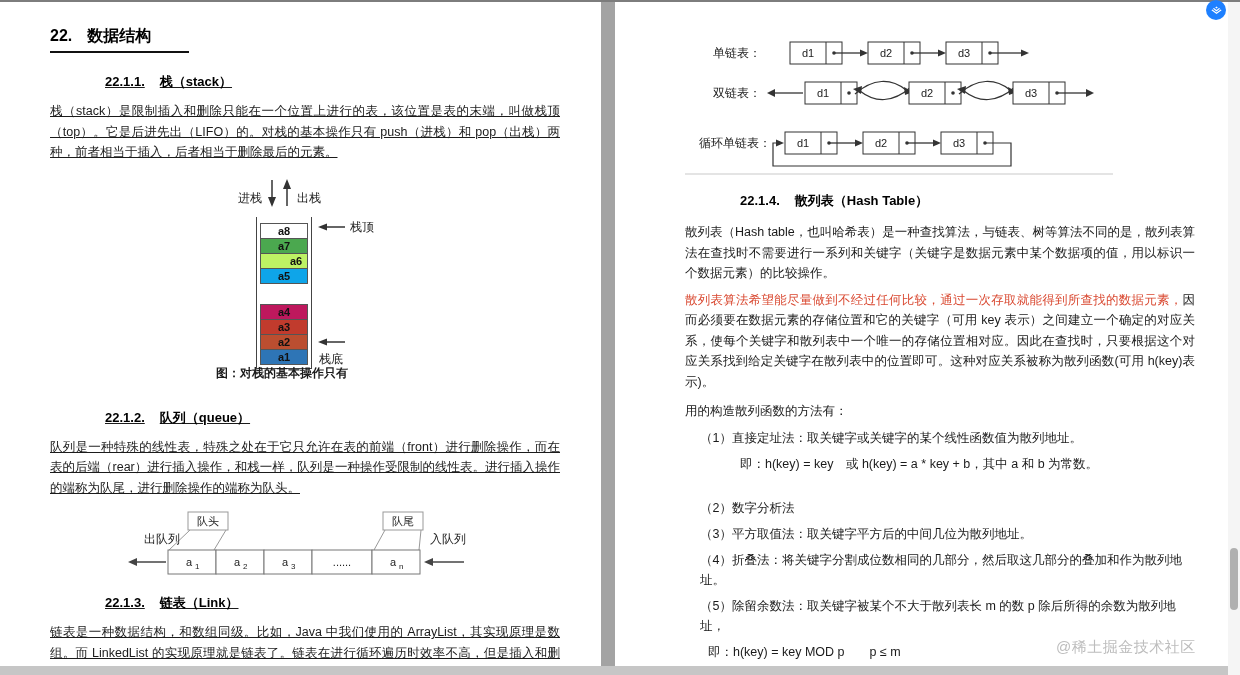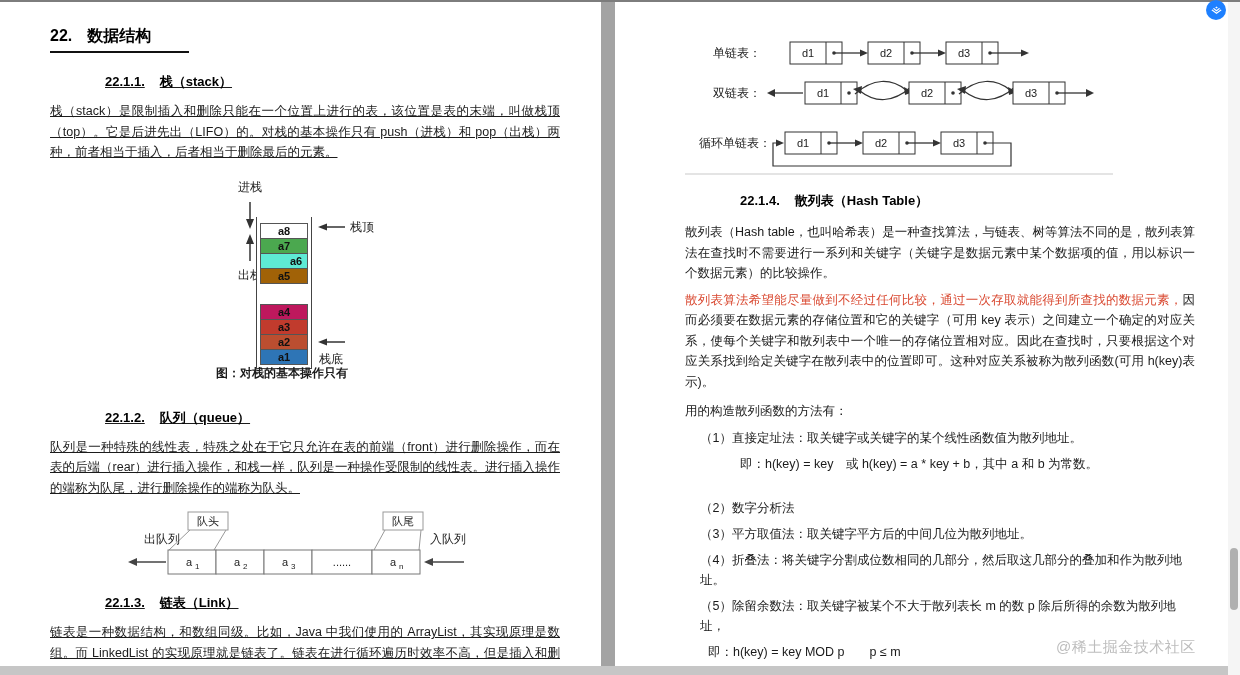--- a/index.html
+++ b/index.html
@@ -20,21 +20,21 @@
   .inner-l { padding: 24px 41px 0 50px; }
   .inner-r { padding: 26px 33px 0 70px; }
 
   .chapter-title { font-size: 16px; font-weight: bold; display: inline-block; border-bottom: 2px solid #111; padding: 0 38px 4px 0; color: #000; }
   .sep { margin-left: 15px; }
   .sec-h { font-size: 13px; font-weight: bold; margin: 20px 0 0 55px; color: #000; }
   .para { font-size: 12.5px; line-height: 20.5px; text-align: justify; margin-top: 10px; }
 
   
   .stack-figure { position: relative; height: 212px; margin-top: 14px; font-size: 12px; }
-  .push-pop { position: absolute; left: 188px; top: 2px; display: flex; align-items: center; gap: 5px; flex-direction: column; }
+  .push-pop { position: absolute; left: 188px; top: 2px; display: flex; align-items: flex-end; gap: 5px; }
   .stack-box { position: absolute; left: 206px; top: 40px; width: 56px; border: 1px solid #444; border-top: none; padding: 6px 3px 3px; background: #fff; }
   .stack-cell { height: 16px; line-height: 14px; text-align: center; font-size: 11px; font-weight: bold; border: 1px solid #555; margin-top: -1px; color: #111; }
   .stack-cell:first-child { margin-top: 0; }
   .ptr { position: absolute; display: flex; align-items: center; gap: 4px; }
   .ptr-top { left: 266px; top: 42px; }
   .ptr-bottom { left: 266px; top: 160px; flex-direction: column; }
   .fig-caption { position: absolute; left: 0; width: 100%; top: 188px; text-align: center; font-size: 12px; font-weight: bold; padding-right: 46px; }
 
   .queue-svg { display: block; margin-top: 12px; }
   svg text { font-size: 11px; fill: #222; font-family: "Liberation Sans", "DejaVu Sans", sans-serif; }
@@ -83,22 +83,22 @@
           <svg width="10" height="28">
             <line x1="5" y1="27" x2="5" y2="9" stroke="#333" stroke-width="1.5"></line>
             <polygon points="5,0 1,10 9,10" fill="#333"></polygon>
           </svg>
           <span>出栈</span>
         </div>
 
         <div class="stack-box">
           <div class="stack-cell" style="background-color: rgb(255, 255, 255);">a8</div>
           <div class="stack-cell" style="background-color: rgb(75, 168, 79);">a7</div>
-          <div class="stack-cell" style="background-color: #5eead4; padding-left: 24px;">a6</div>
-          <div class="stack-cell" style="background-color: #a16207;">a5</div>
+          <div class="stack-cell" style="background-color: #bef264; padding-left: 24px;">a6</div>
+          <div class="stack-cell" style="background-color: #0ea5e9;">a5</div>
           <div class="stack-cell" style="background-color: #be185d; margin-top: 20px;">a4</div>
           <div class="stack-cell" style="background-color: rgb(193, 59, 45);">a3</div>
           <div class="stack-cell" style="background-color: rgb(187, 78, 48);">a2</div>
           <div class="stack-cell" style="background-color: rgb(46, 117, 182);">a1</div>
         </div>
 
         <div class="ptr ptr-top">
           <svg width="30" height="10">
             <polygon points="2,5 11,1.5 11,8.5" fill="#333"></polygon>
             <line x1="10" y1="5" x2="29" y2="5" stroke="#333" stroke-width="1.5"></line>

